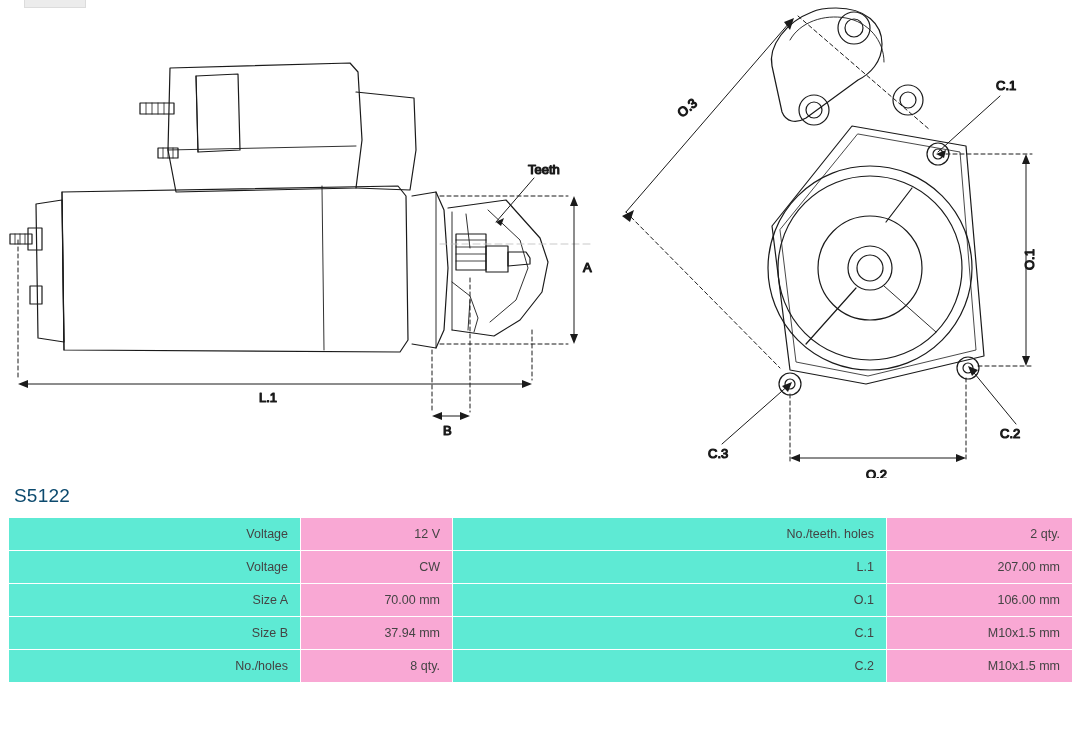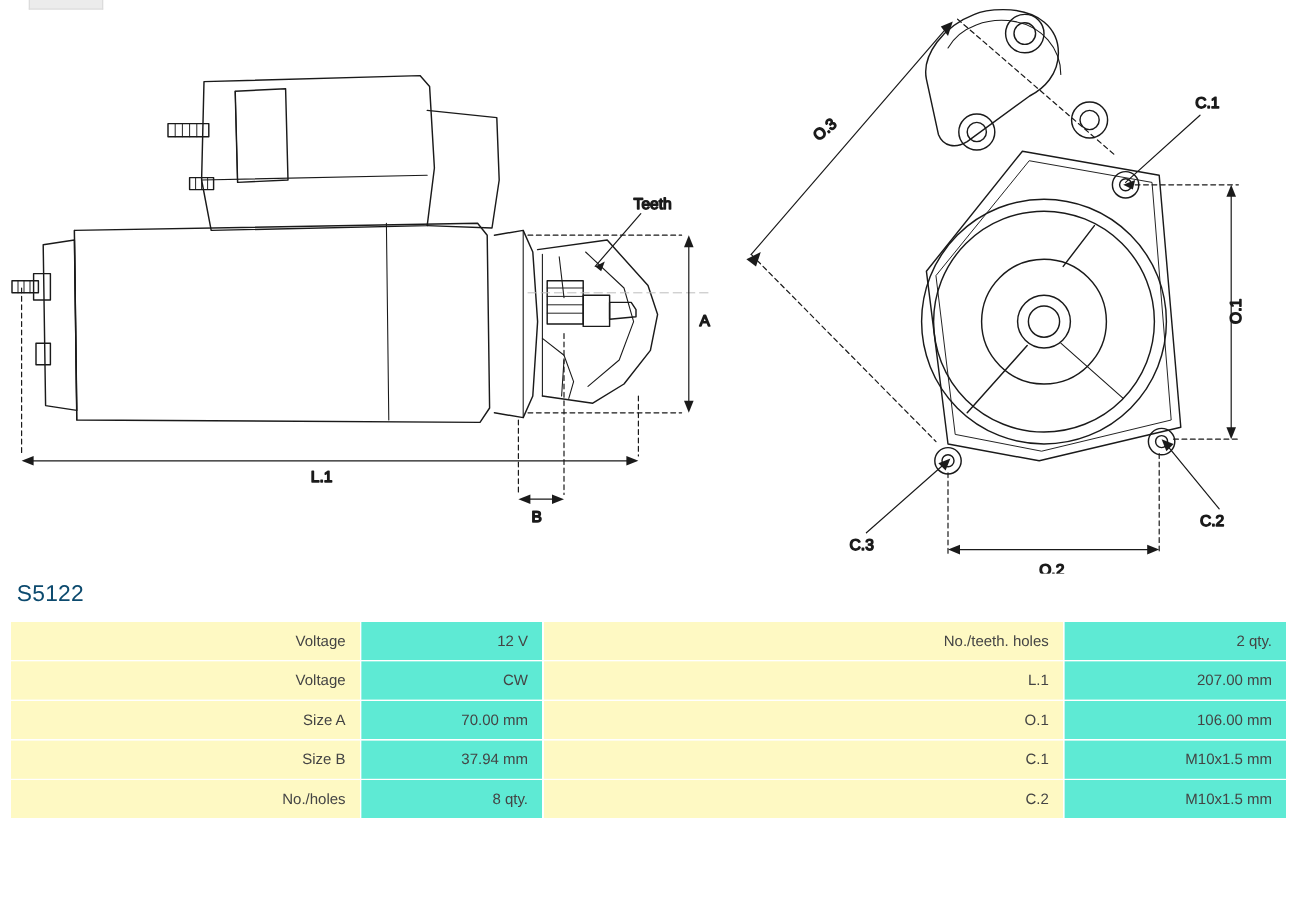--- a/index.html
+++ b/index.html
@@ -59,25 +59,25 @@
     height: 32px;
     padding: 0 12px;
     background: #e0e0e0;
     color: #444444;
     vertical-align: middle;
     white-space: nowrap;
     overflow: hidden;
   }
   .specs td.label {
     text-align: right;
-    background: #fef9c3;
+    background: #5eead4;
   }
   .specs td.value {
     text-align: right;
-    background: #5eead4;
+    background: #f9a8d4;
   }
   .specs td.empty {
     background: #ffffff;
     border-color: #ffffff;
   }
   .specs col.c1 { width: 292px; }
   .specs col.c2 { width: 152px; }
   .specs col.c3 { width: 434px; }
   .specs col.c4 { width: 186px; }
   

